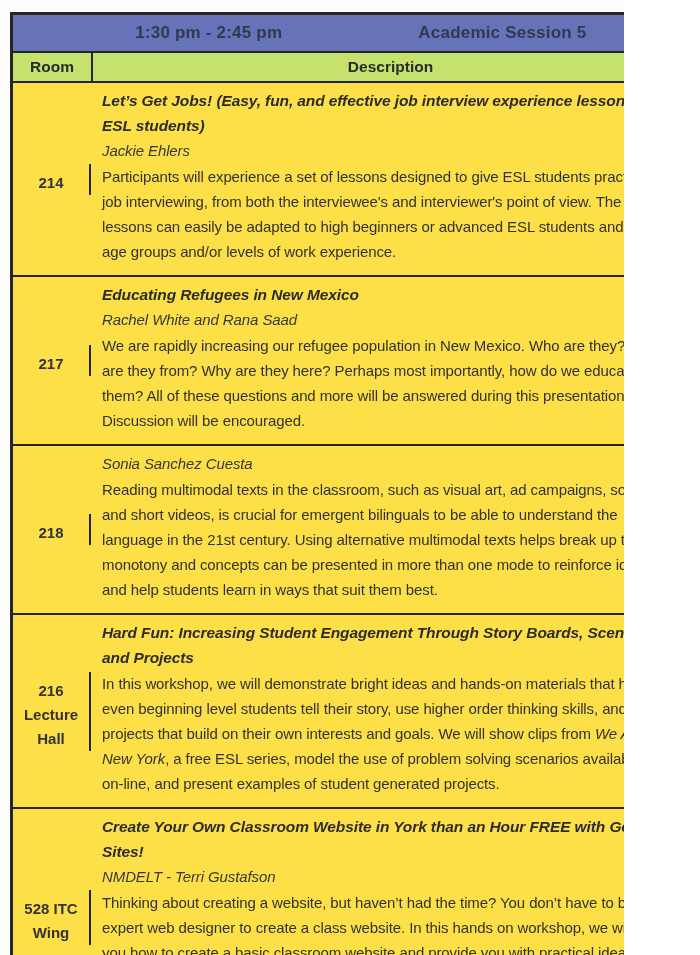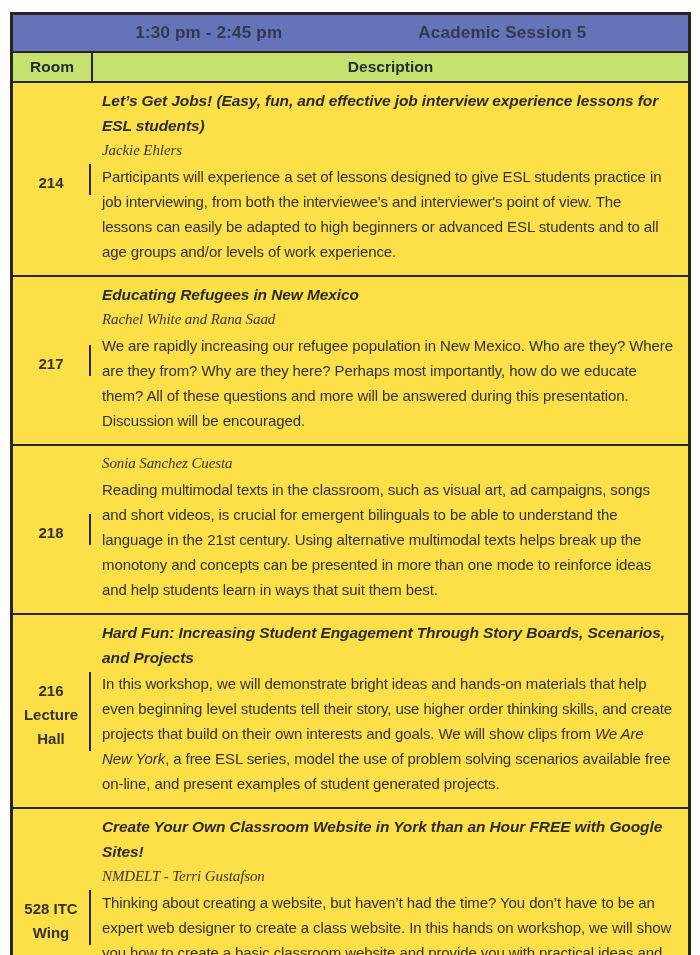--- a/index.html
+++ b/index.html
@@ -3,21 +3,21 @@
 <meta charset="utf-8">
 <style>
   html, body {
     margin: 0;
     padding: 0;
     background: #ffffff;
     font-family: "Liberation Sans", sans-serif;
   }
   .page {
     position: relative;
-    width: 700px;
+    width: 624px;
     height: 955px;
     background: #fdfdfc;
     overflow: hidden;
   }
   .schedule-table {
     position: absolute;
     left: 10px;
     top: 12px;
     width: 681px;
     box-sizing: border-box;
@@ -102,21 +102,20 @@
   }
   .session-title-text {
     font-weight: bold;
     font-style: italic;
     font-size: 15.5px;
     color: #2c2c2c;
   }
   .session-presenter {
     font-style: italic;
     color: #383838;
-    font-family: Liberation Serif, serif;
   }
   .session-body {
     margin-top: 1px;
   }
   .session-body .seg-italic {
     font-style: italic;
   }
 </style>
 </head>
 <body>

